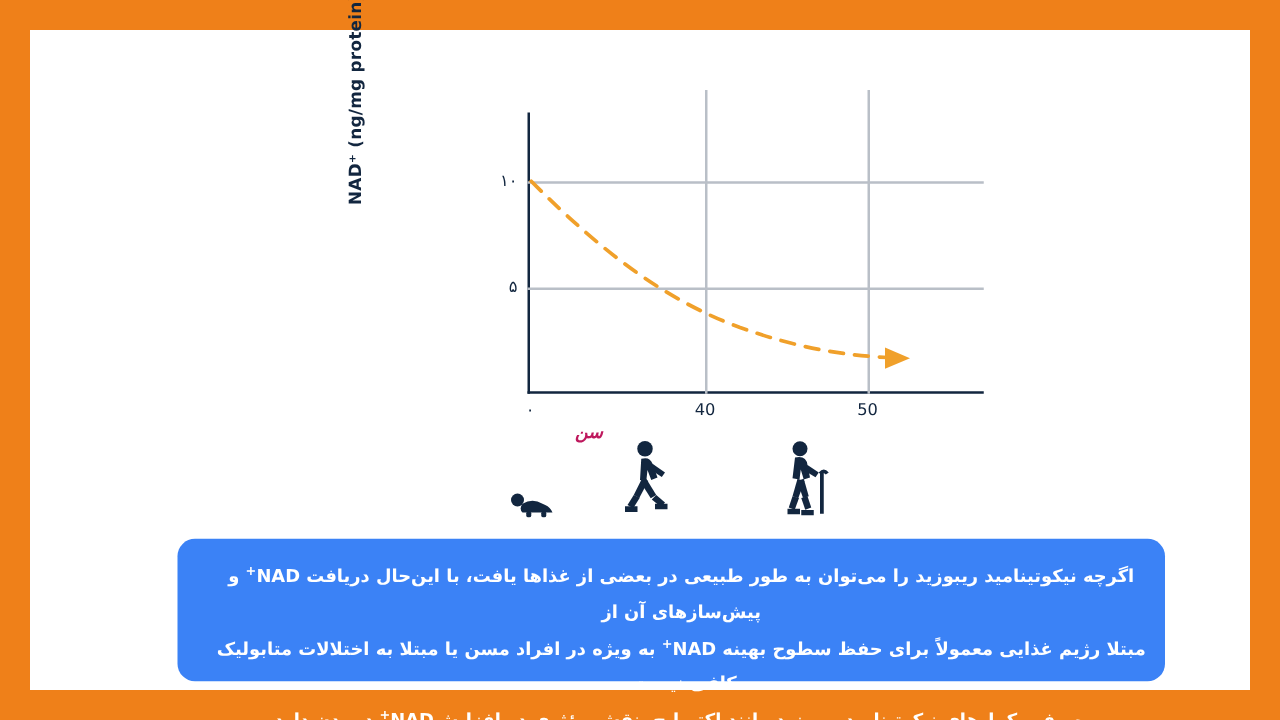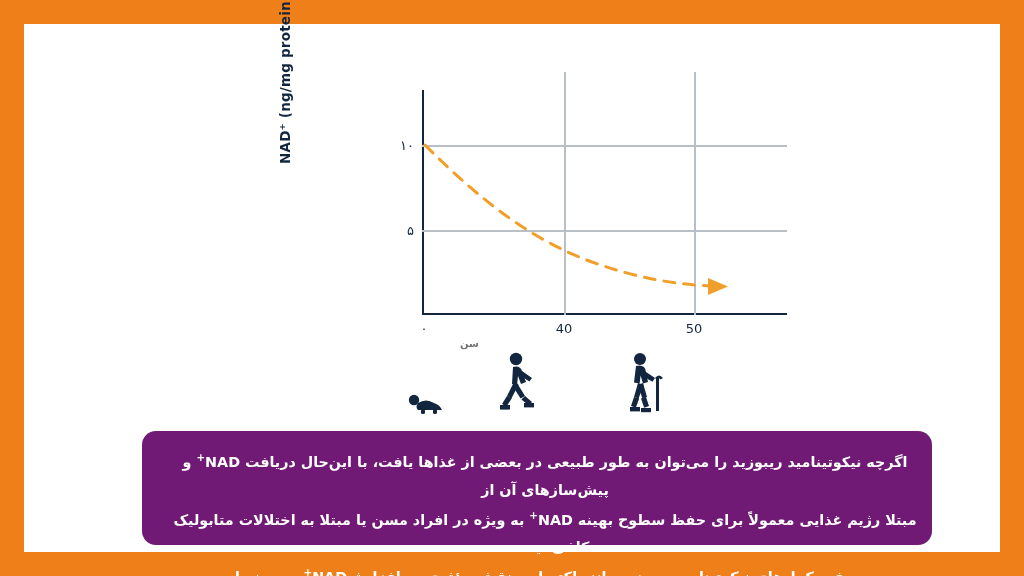--- a/index.html
+++ b/index.html
@@ -118,24 +118,25 @@
     white-space: nowrap;
   }
   .xtick.x0  { left: 2px; }
   .xtick.x40 { left: 142px; }
   .xtick.x80 { left: 272px; }
 
   .x-axis-label {
     position: absolute;
     left: 38px;
     top: 248px;
-    color: #737373;
-    font-size: 10px;
+    color: #be185d;
+    font-size: 14px;
     font-weight: bold;
     white-space: nowrap;
+    font-style: italic;
   }
 
   .curve-svg {
     position: absolute;
     left: 0;
     top: 0;
     width: 365px;
     height: 225px;
     overflow: visible;
   }
@@ -157,21 +158,21 @@
   .person.adult { left: 142px; }
   .person.elder { left: 272px; }
 
   
   .caption {
     position: absolute;
     left: 118px;
     top: 407px;
     width: 790px;
     height: 114px;
-    background: #701a75;
+    background: #3b82f6;
     border-radius: 14px;
     box-sizing: border-box;
     padding: 16px 10px 14px 26px;
     color: #ffffff;
     direction: rtl;
     text-align: center;
     font-size: 14.3px;
     line-height: 1.95;
     font-weight: bold;
   }

